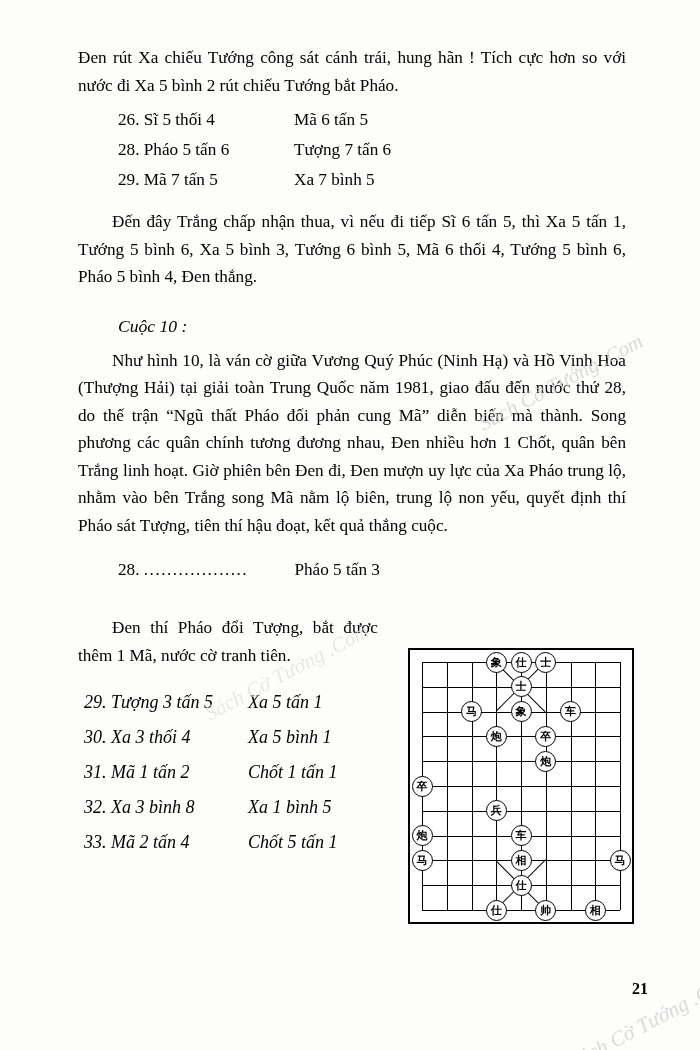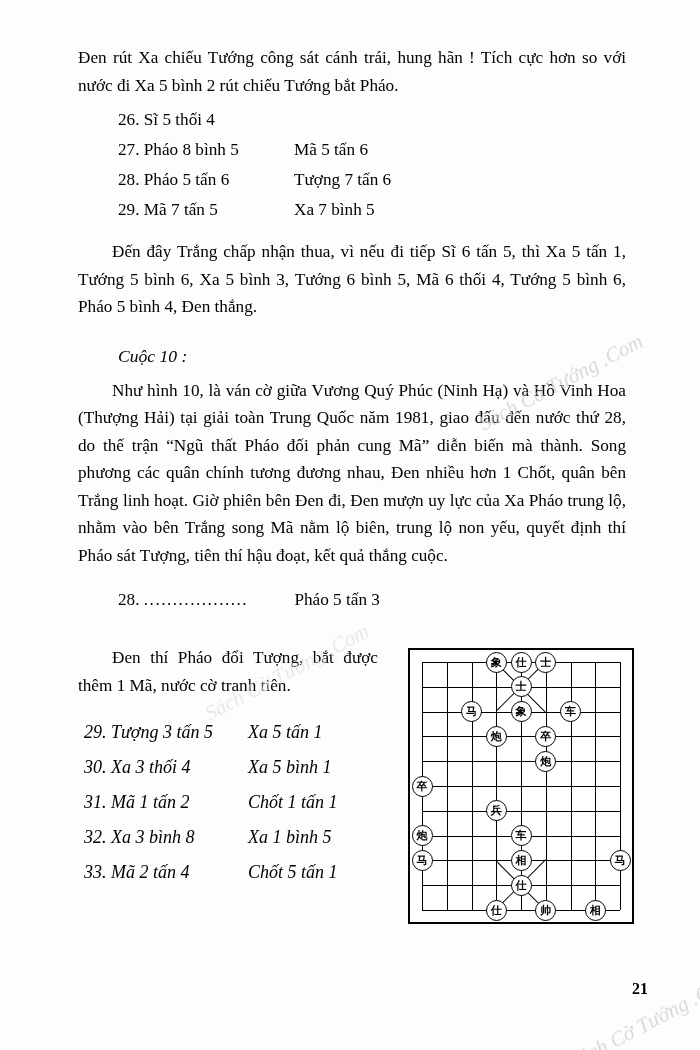--- a/index.html
+++ b/index.html
@@ -160,24 +160,21 @@
 
 <div class="page">
 
   <div class="content">
 
     <p class="para">Đen rút Xa chiếu Tướng công sát cánh trái, hung hãn ! Tích cực hơn so với nước đi Xa 5 bình 2 rút chiếu Tướng bắt Pháo.</p>
 
     <ul class="moves">
       <li class="mv-row">
         <span class="col-a"><span>26.</span> <span>Sĩ 5 thối 4</span></span>
-      </li>
-      <li class="mv-row">
-        <span class="col-a"><span>27.</span> <span>Pháo 8 bình 5</span></span>
-        <span class="col-b">Mã 5 tấn 6</span>
+        <span class="col-b">Mã 6 tấn 5</span>
       </li>
       <li class="mv-row">
         <span class="col-a"><span>28.</span> <span>Pháo 5 tấn 6</span></span>
         <span class="col-b">Tượng 7 tấn 6</span>
       </li>
       <li class="mv-row">
         <span class="col-a"><span>29.</span> <span>Mã 7 tấn 5</span></span>
         <span class="col-b">Xa 7 bình 5</span>
       </li>
     </ul>

